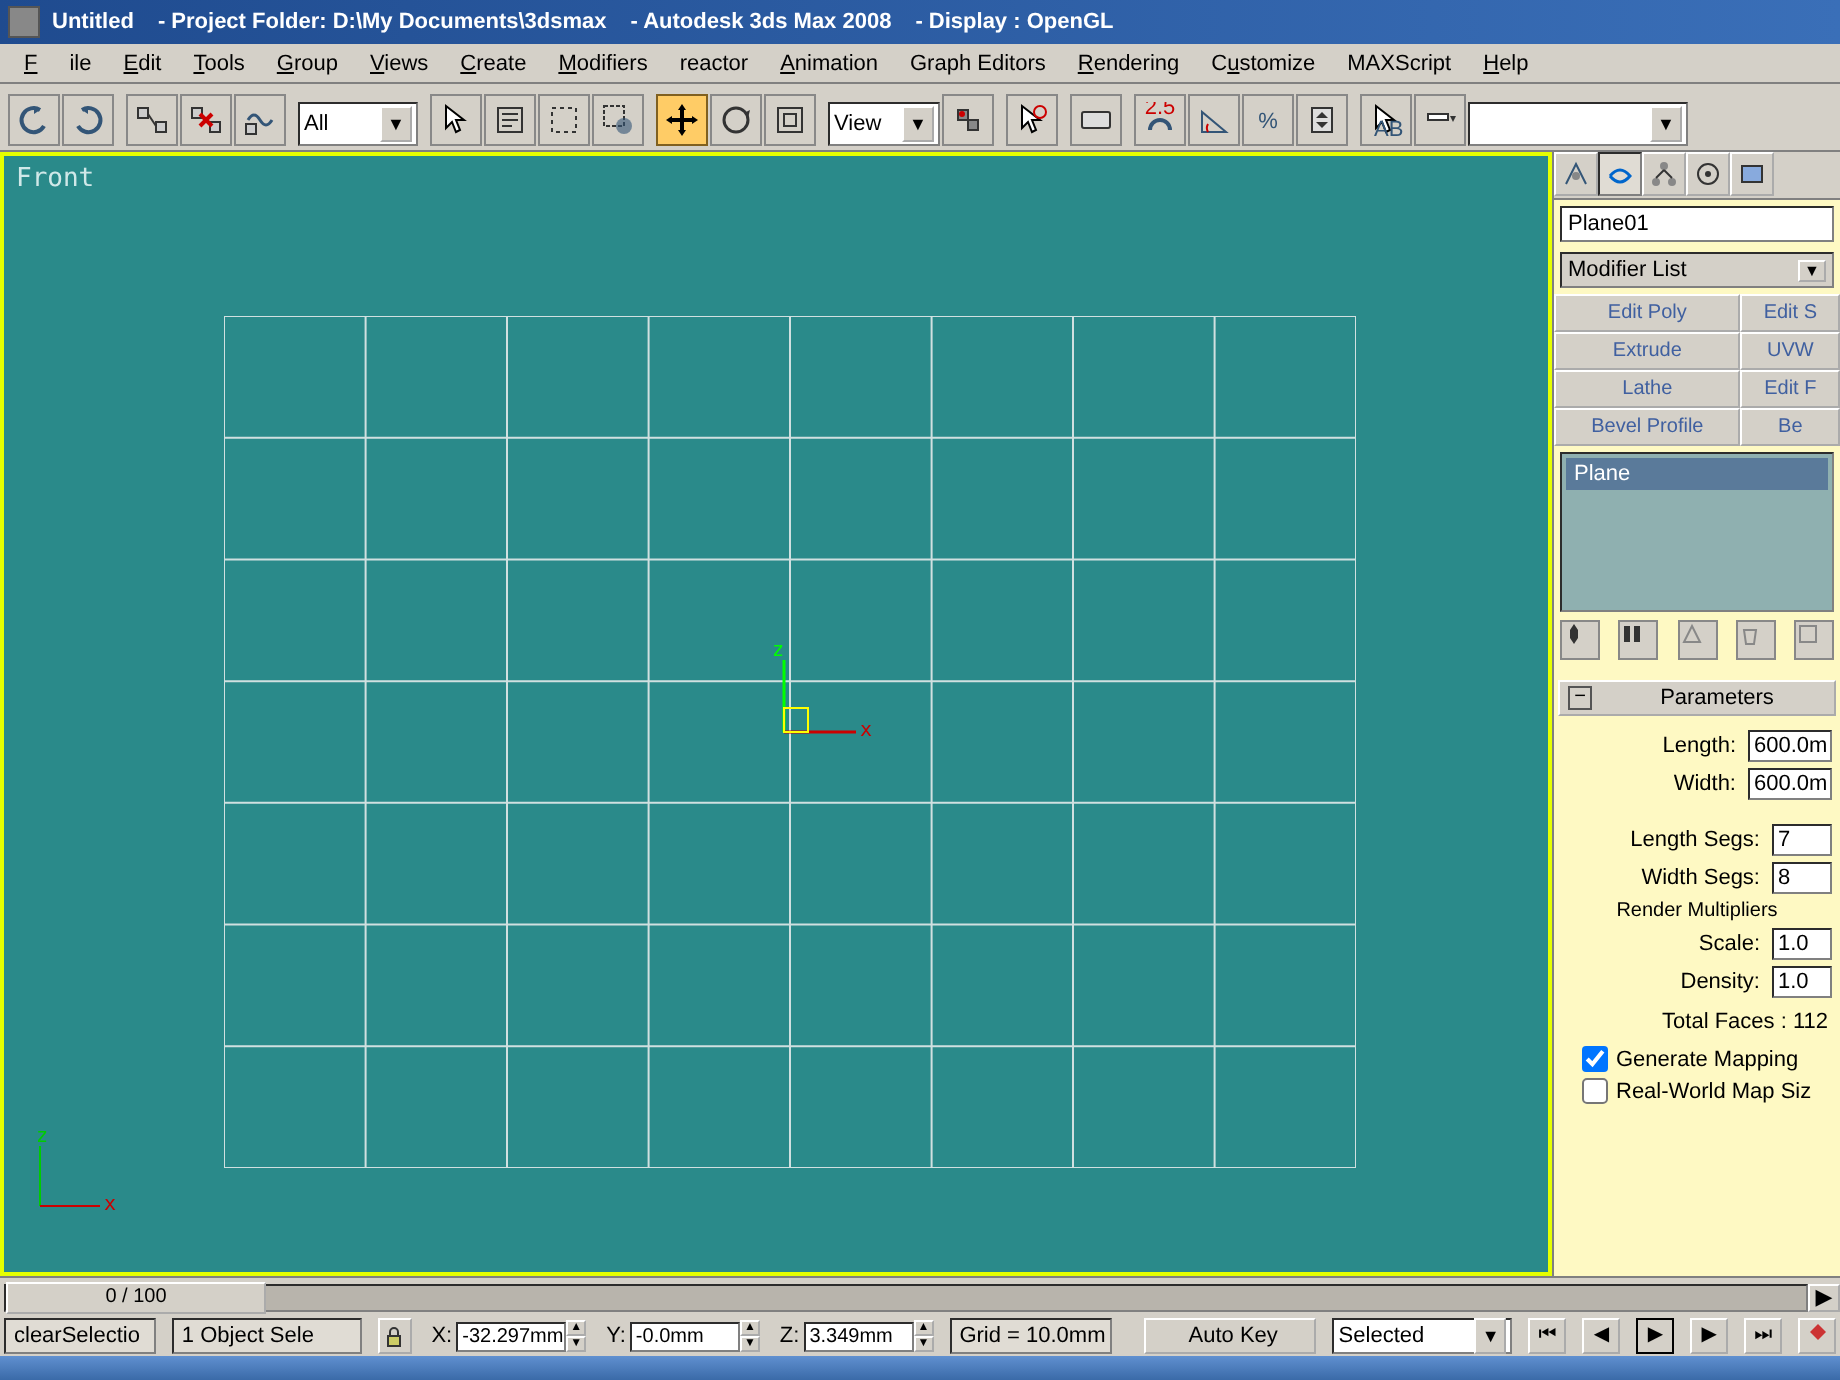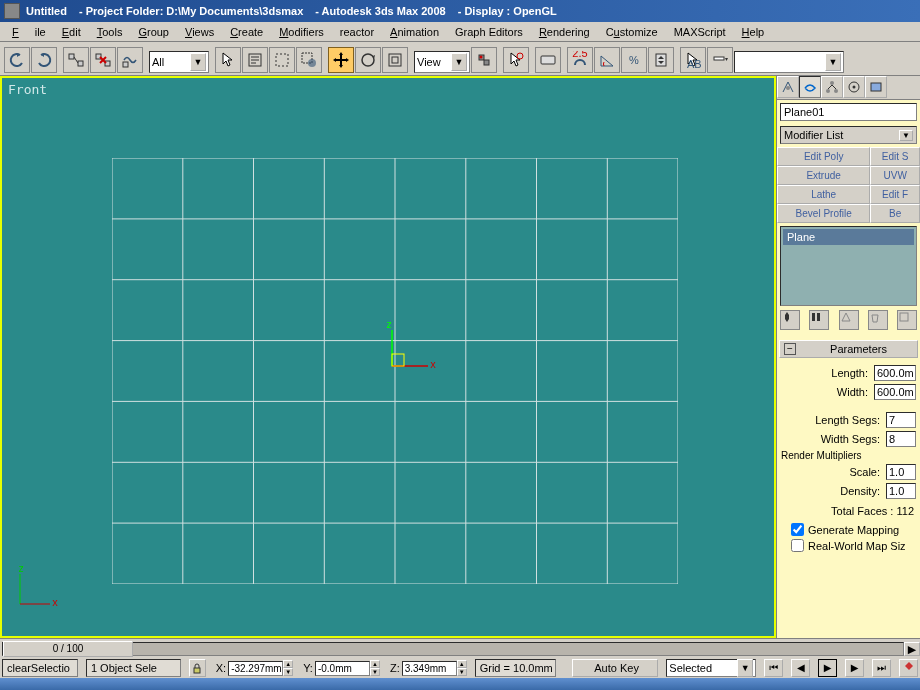--- a/index.html
+++ b/index.html
@@ -53,21 +53,21 @@
 .stack-tools .tbtn { width: 20px; height: 20px; }
 .rollup-header { background: #d4d0c8; border: 1px outset #fff; margin: 2px; padding: 2px 4px; display: flex; align-items: center; }
 .rollup-header .minus { width: 12px; height: 12px; border: 1px solid #555; background: #d4d0c8; text-align: center; line-height: 10px; margin-right: 8px; font-size: 10px; }
 .rollup-header .title { flex: 1; text-align: center; }
 .params { margin: 2px 4px; }
 .prow { display: flex; align-items: center; justify-content: flex-end; margin: 3px 0; gap: 2px; }
 .prow label { flex: 1; text-align: right; padding-right: 4px; white-space: nowrap; }
 .prow .pinput { width: 42px; border: 1px inset #808080; background: white; padding: 1px 2px; overflow: hidden; white-space: nowrap; }
 .pcheck { display: flex; align-items: center; margin: 3px 0 3px 10px; white-space: nowrap; }
 .pcheck input { margin-right: 4px; }
-.psection { text-align: left; font-size: 10px; margin: 2px 0; }
+.psection { text-align: center; font-size: 10px; margin: 2px 0; }
 
 
 .timeslider { position: absolute; bottom: 32px; left: 0; right: 0; height: 20px; background: #d4d0c8; border-top: 1px solid #808080; display: flex; align-items: center; }
 .timeslider .track { flex: 1; height: 14px; background: #b8b4ac; border: 1px inset #808080; position: relative; margin-left: 2px; }
 .timeslider .thumb { position: absolute; left: 0; top: -2px; width: 130px; height: 16px; background: #d4d0c8; border: 1px outset #fff; text-align: center; line-height: 14px; font-size: 10px; }
 .timeslider .endarrow { width: 16px; height: 14px; border: 1px outset #fff; background: #d4d0c8; text-align: center; line-height: 12px; }
 
 .statusbar { position: absolute; bottom: 12px; left: 0; right: 0; height: 20px; background: #d4d0c8; display: flex; align-items: center; gap: 8px; padding: 0 2px; }
 .statusbar .sfield { border: 1px inset #808080; background: #e0dcd4; padding: 2px 4px; white-space: nowrap; overflow: hidden; }
 .statusbar .sbtn { width: 18px; height: 18px; border: 1px outset #fff; background: #d4d0c8; display:flex; align-items:center; justify-content:center; }

